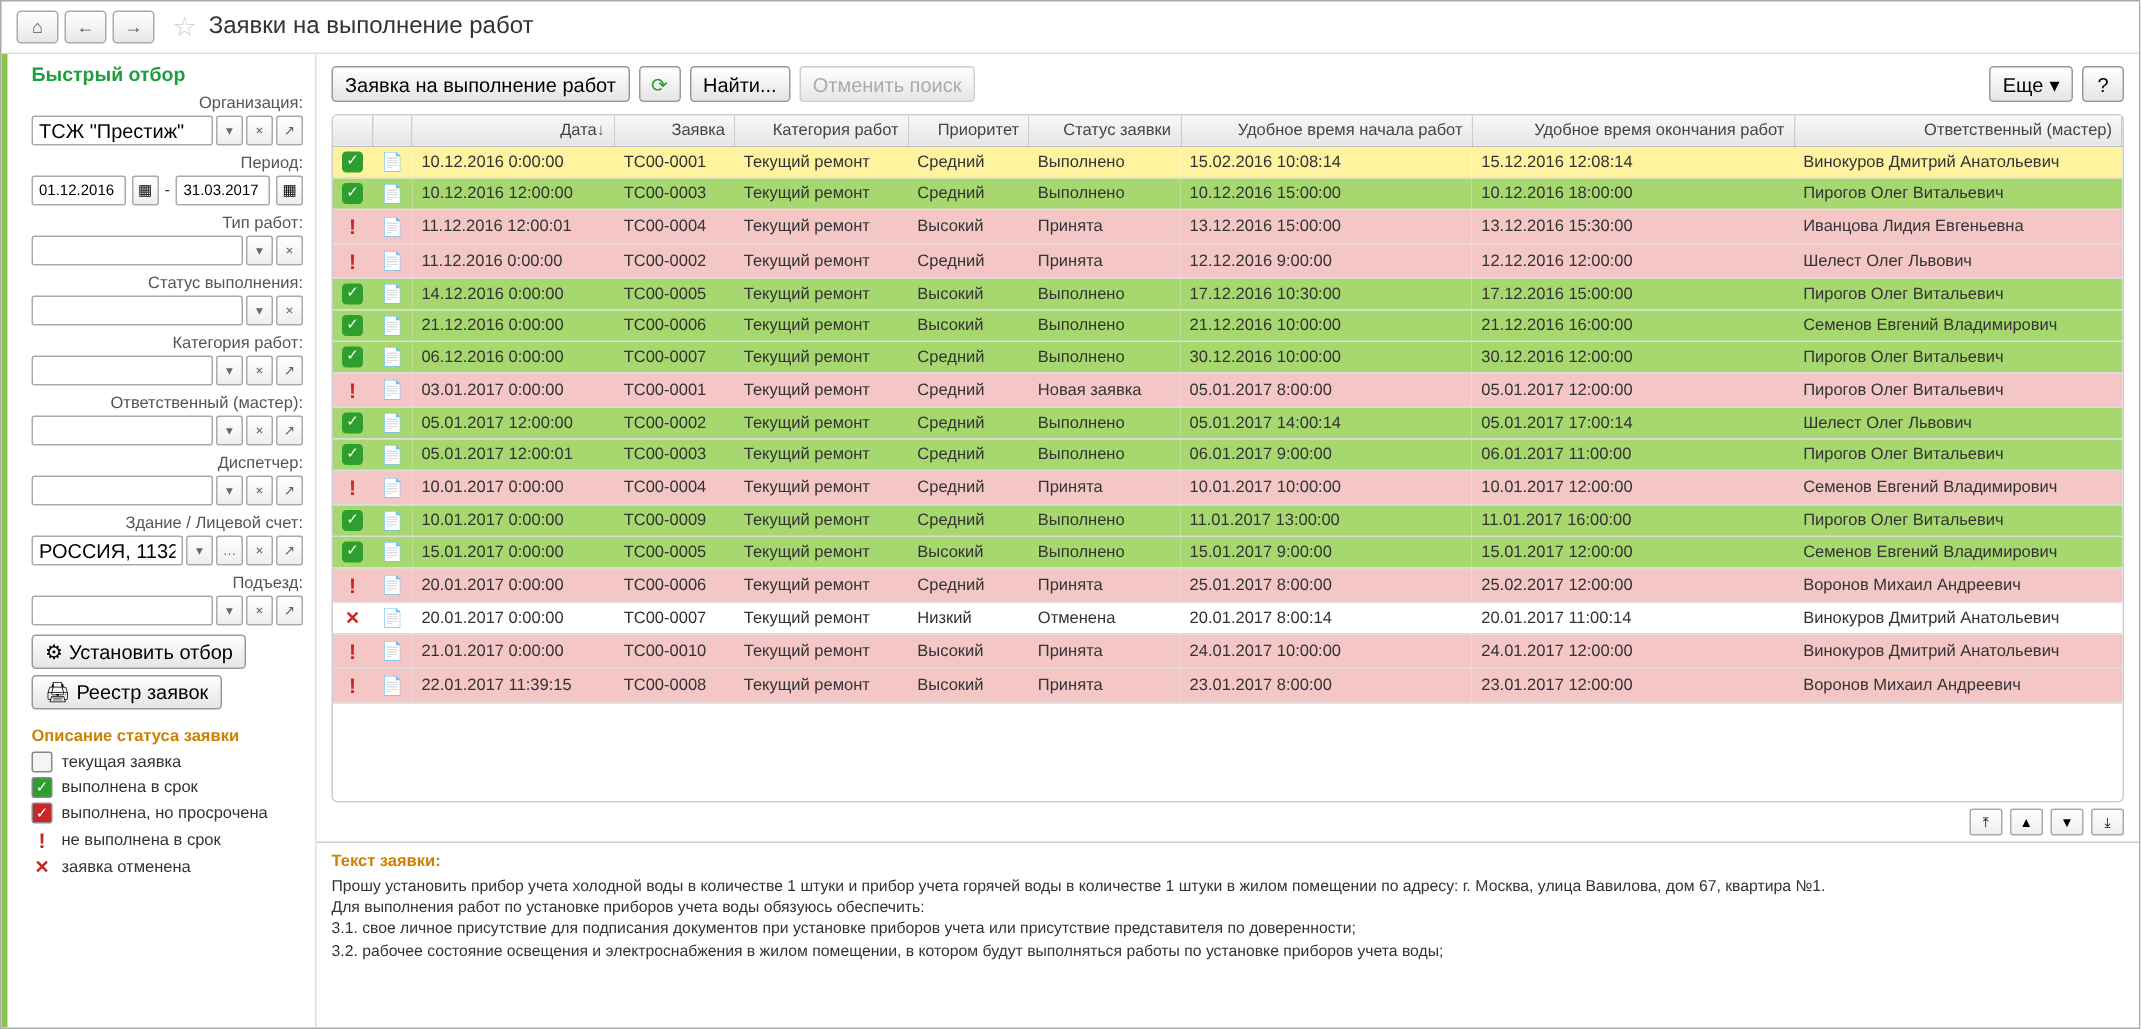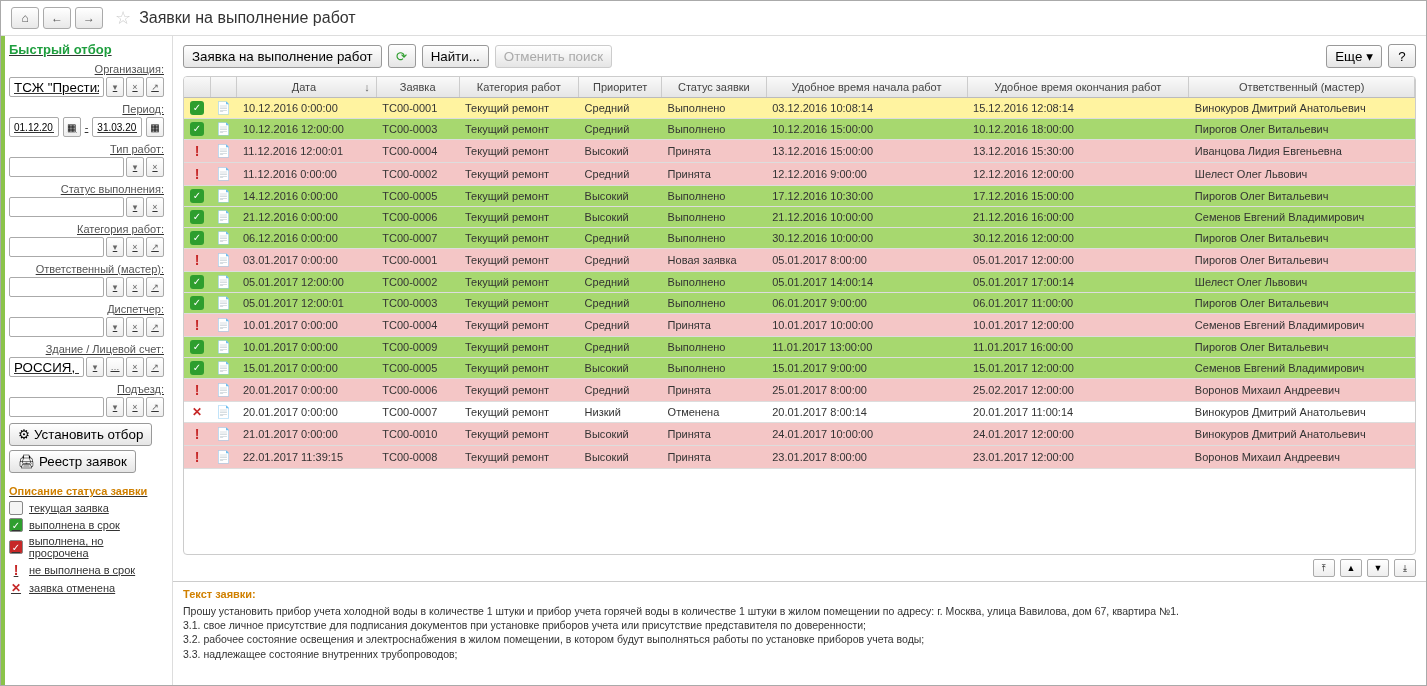--- a/index.html
+++ b/index.html
@@ -7,21 +7,21 @@
   .window { width: 1427px; height: 686px; border: 1px solid #aaa; display: flex; flex-direction: column; }
   
   
   .header { display: flex; align-items: center; padding: 6px 10px; border-bottom: 1px solid #ddd; }
   .nav-btn { width: 28px; height: 22px; border: 1px solid #aaa; background: linear-gradient(#fff,#e8e8e8); border-radius: 3px; margin-right: 4px; cursor: pointer; display: inline-flex; align-items: center; justify-content: center; font-size: 12px; color: #555; }
   .star { font-size: 18px; color: #ccc; margin: 0 8px; cursor: pointer; }
   .title { font-size: 16px; font-weight: normal; color: #333; }
   
   
   .body { flex: 1; display: flex; overflow: hidden; }
-  .sidebar { width: 172px; border-right: 1px solid #ddd; padding: 6px 8px 8px 4px; border-left: 4px solid #8bc34a; flex-shrink: 0; overflow-y: auto; text-decoration: underline; }
+  .sidebar { width: 210px; border-right: 1px solid #ddd; padding: 6px 8px 8px 16px; border-left: 4px solid #8bc34a; flex-shrink: 0; overflow-y: auto; }
   .main { flex: 1; display: flex; flex-direction: column; overflow: hidden; }
   
   
   .filter-title { color: #1e9e3e; font-size: 13px; font-weight: bold; margin-bottom: 6px; }
   .field { margin-bottom: 6px; }
   .field-label { display: block; margin-bottom: 2px; color: #555; text-align: right; }
   .field-row { display: flex; align-items: center; }
   .field input[type=text] { flex: 1; min-width: 0; border: 1px solid #aaa; height: 20px; padding: 0 4px; border-radius: 2px; }
   .mini-btn { width: 18px; height: 20px; border: 1px solid #aaa; background: linear-gradient(#fff,#eee); margin-left: 2px; border-radius: 2px; cursor: pointer; font-size: 9px; line-height: 18px; text-align: center; color: #666; flex-shrink: 0; }
   .period-row { display: flex; align-items: center; gap: 4px; }
@@ -31,49 +31,49 @@
   .legend-title { color: #d08000; font-weight: bold; margin-top: 8px; margin-bottom: 4px; }
   .legend-item { display: flex; align-items: center; gap: 6px; margin-bottom: 3px; }
   .legend-sq { width: 14px; height: 14px; border: 1px solid #888; border-radius: 2px; display: inline-flex; align-items: center; justify-content: center; font-size: 10px; }
   .leg-gray { background: #f5f5f5; }
   .leg-green { background: #2e9e2e; color: #fff; }
   .leg-red { background: #c62828; color: #fff; }
   .leg-ex-red { color: #c62828; font-weight: bold; font-size: 14px; width: 14px; text-align: center; }
   .leg-x { color: #c62828; font-weight: bold; font-size: 12px; width: 14px; text-align: center; }
   
   
-  .toolbar { padding: 8px 10px; display: flex; align-items: center; gap: 6px; }
+  .toolbar { padding: 8px 10px; display: flex; gap: 6px; }
   .toolbar .btn { margin-bottom: 0; }
   .btn-disabled { color: #aaa; border-color: #ccc; }
   .toolbar-spacer { flex: 1; }
   .icon-btn { width: 28px; height: 24px; border: 1px solid #999; background: linear-gradient(#fff,#e5e5e5); border-radius: 3px; cursor: pointer; display: inline-flex; align-items: center; justify-content: center; }
   
   
   .table-wrap { flex: 1; overflow: auto; margin: 0 10px; border: 1px solid #ccc; border-radius: 4px; }
   table { width: 100%; border-collapse: collapse; font-size: 11px; }
-  thead th { background: linear-gradient(#f9f9f9,#e5e5e5); border-right: 1px solid #ccc; border-bottom: 1px solid #bbb; padding: 4px 6px; text-align: center; font-weight: normal; color: #444; position: sticky; top: 0; white-space: nowrap; }
+  thead th { background: linear-gradient(#f9f9f9,#e5e5e5); border-right: 1px solid #ccc; border-bottom: 1px solid #bbb; padding: 4px 6px; text-align: right; font-weight: normal; color: #444; position: sticky; top: 0; white-space: nowrap; }
   thead th.sort::after { content: "↓"; float: right; color: #666; }
   tbody td { padding: 3px 6px; border-bottom: 1px solid #ddd; white-space: nowrap; }
   tbody tr.sel { background: #fff3a0; }
   tbody tr.done { background: #a7d86f; }
   tbody tr.pending { background: #f4c6c6; }
   tbody tr.cancel { background: #fff; }
   .status-cell { text-align: center; width: 24px; }
   .note-cell { text-align: center; width: 24px; color: #3b82f6; }
   .chk-green { display:inline-block; width:14px; height:14px; background:#2e9e2e; color:#fff; border-radius:3px; line-height:14px; font-size:10px; text-align:center; }
   .excl-red { color:#c62828; font-weight:bold; font-size:14px; }
   .x-red { color:#c62828; font-weight:bold; font-size:12px; }
   .note-icn { font-size: 12px; }
   
   
   .nav-strip { padding: 4px 10px; text-align: right; }
   .nav-strip .mini-nav { width: 22px; height: 18px; border: 1px solid #aaa; background: linear-gradient(#fff,#eee); border-radius: 2px; margin-left: 2px; cursor: pointer; font-size: 9px; }
   
   
-  .details { border-top: 1px solid #ccc; padding: 6px 10px 10px 10px; overflow-y: auto; height: 104px; }
+  .details { border-top: 1px solid #ccc; padding: 6px 10px 10px 10px; overflow-y: auto; height: 124px; }
   .details-title { color: #d08000; font-weight: bold; margin-bottom: 4px; }
   .details-body { color: #333; line-height: 1.35; font-size: 10.5px; }
 </style>
 </head>
 <body>
 
 <div class="window">
 
   <div class="header">
     <button class="nav-btn">⌂</button>
@@ -244,21 +244,21 @@
           </thead>
           <tbody id="tbody">
               <tr class="sel">
                 <td class="status-cell"><span class="chk-green">✓</span></td>
                 <td class="note-cell"><span class="note-icn">📄</span></td>
                 <td>10.12.2016 0:00:00</td>
                 <td>TC00-0001</td>
                 <td>Текущий ремонт</td>
                 <td>Средний</td>
                 <td>Выполнено</td>
-                <td>03.12.2016 10:08:14</td>
+                <td>15.02.2016 10:08:14</td>
                 <td>15.12.2016 12:08:14</td>
                 <td>Винокуров Дмитрий Анатольевич</td>
               </tr>
               <tr class="done">
                 <td class="status-cell"><span class="chk-green">✓</span></td>
                 <td class="note-cell"><span class="note-icn">📄</span></td>
                 <td>10.12.2016 12:00:00</td>
                 <td>TC00-0003</td>
                 <td>Текущий ремонт</td>
                 <td>Средний</td>
@@ -455,20 +455,20 @@
         <button class="mini-nav">⤒</button>
         <button class="mini-nav">▲</button>
         <button class="mini-nav">▼</button>
         <button class="mini-nav">⤓</button>
       </div>
 
       <div class="details">
         <div class="details-title">Текст заявки:</div>
         <div class="details-body">
           <div>Прошу установить прибор учета холодной воды в количестве 1 штуки и прибор учета горячей воды в количестве 1 штуки в жилом помещении по адресу: г. Москва, улица Вавилова, дом 67, квартира №1.</div>
+          <div>Для выполнения работ по установке приборов учета воды обязуюсь обеспечить:</div>
           <div>3.1. свое личное присутствие для подписания документов при установке приборов учета или присутствие  представителя по доверенности;</div>
           <div>3.2. рабочее состояние освещения и электроснабжения в жилом помещении, в котором будут выполняться работы по установке приборов учета воды;</div>
-          <div>3.3. надлежащее состояние внутренних трубопроводов;</div>
         </div>
       </div>
     </div>
   </div>
 </div>
 
 </body></html>

